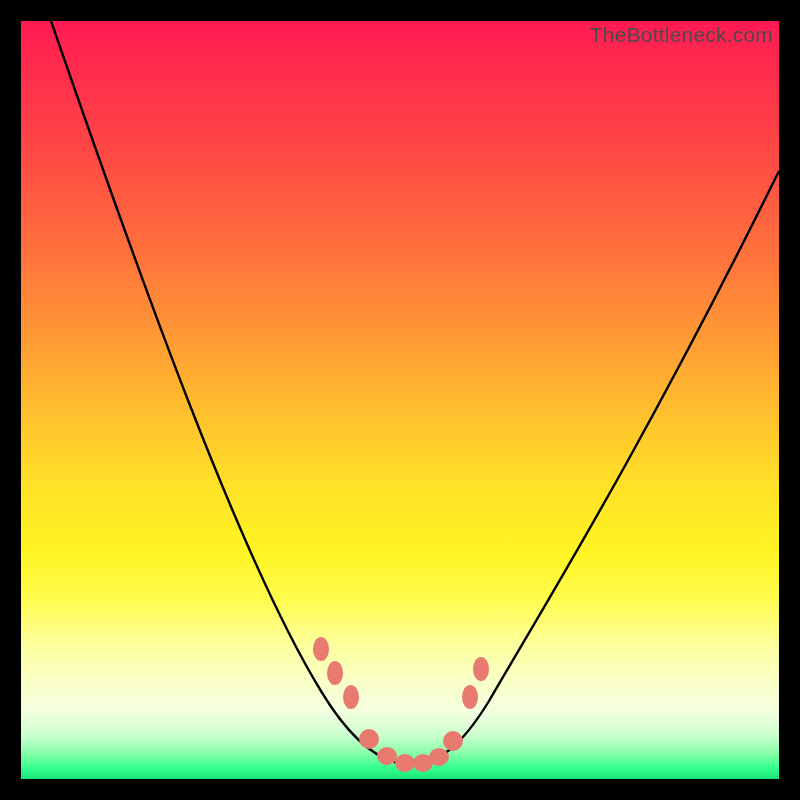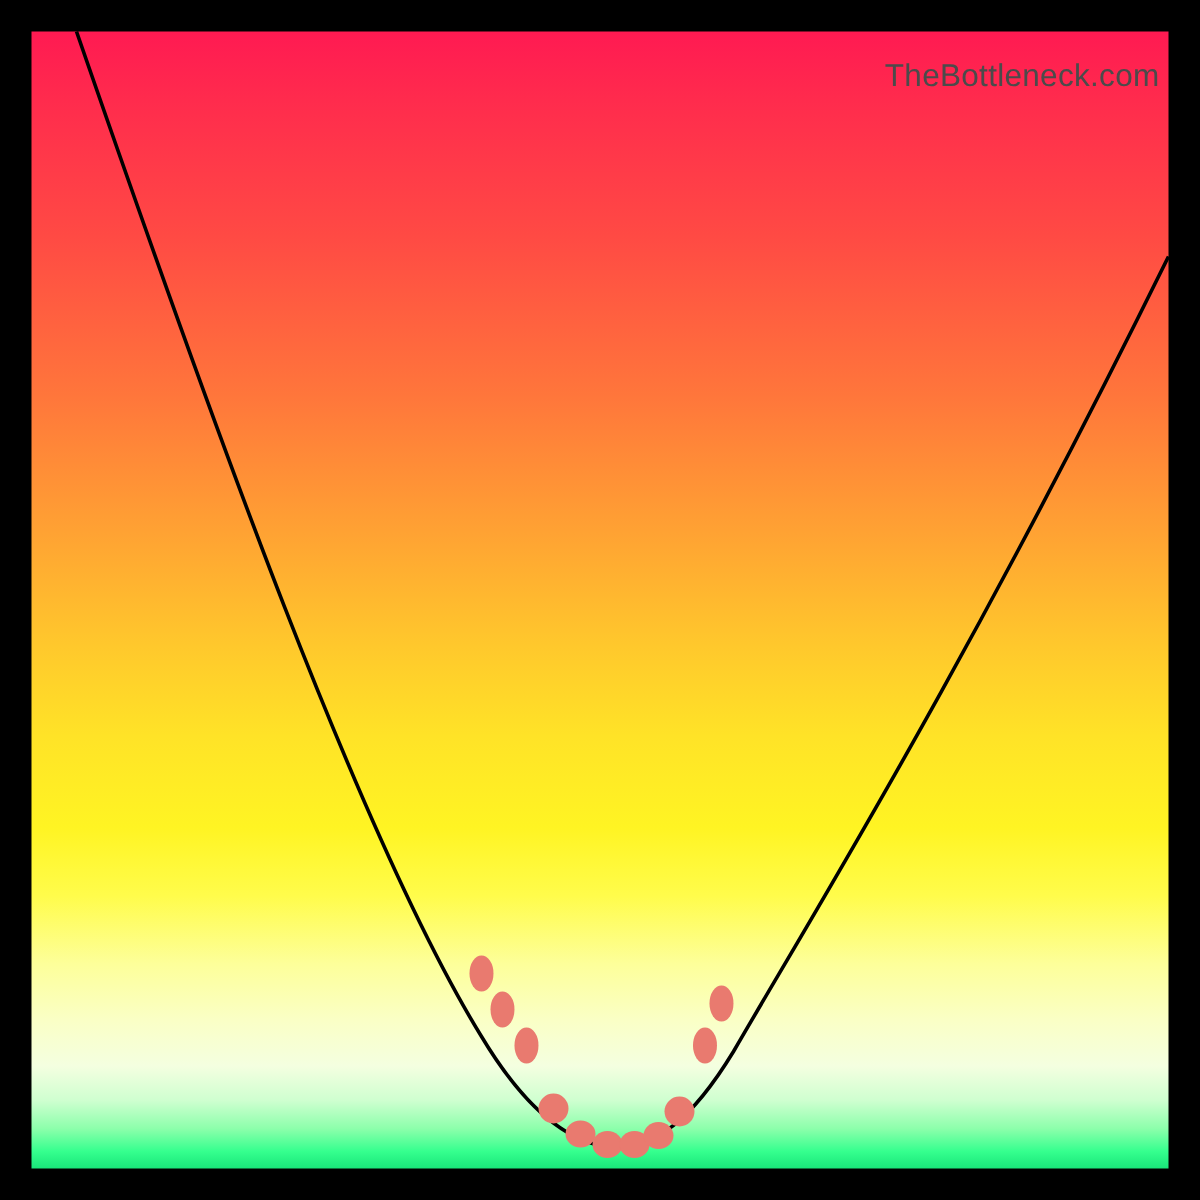--- a/index.html
+++ b/index.html
@@ -38,21 +38,21 @@
       #faffc6 87%,
       #f4ffe0 91%,
       #cfffd0 94%,
       #8cffab 96.5%,
       #35ff8e 98.5%,
       #19e67a 100%
     );
   }
   .watermark {
     position: absolute;
-    top: 18px;
+    top: 2px;
     right: 6px;
     color: #4b4b4b;
     font-size: 21px;
     letter-spacing: 0.2px;
     font-weight: 500;
     text-align: right;
   }
   svg.curve {
     position: absolute;
     left: 0; top: 0;

